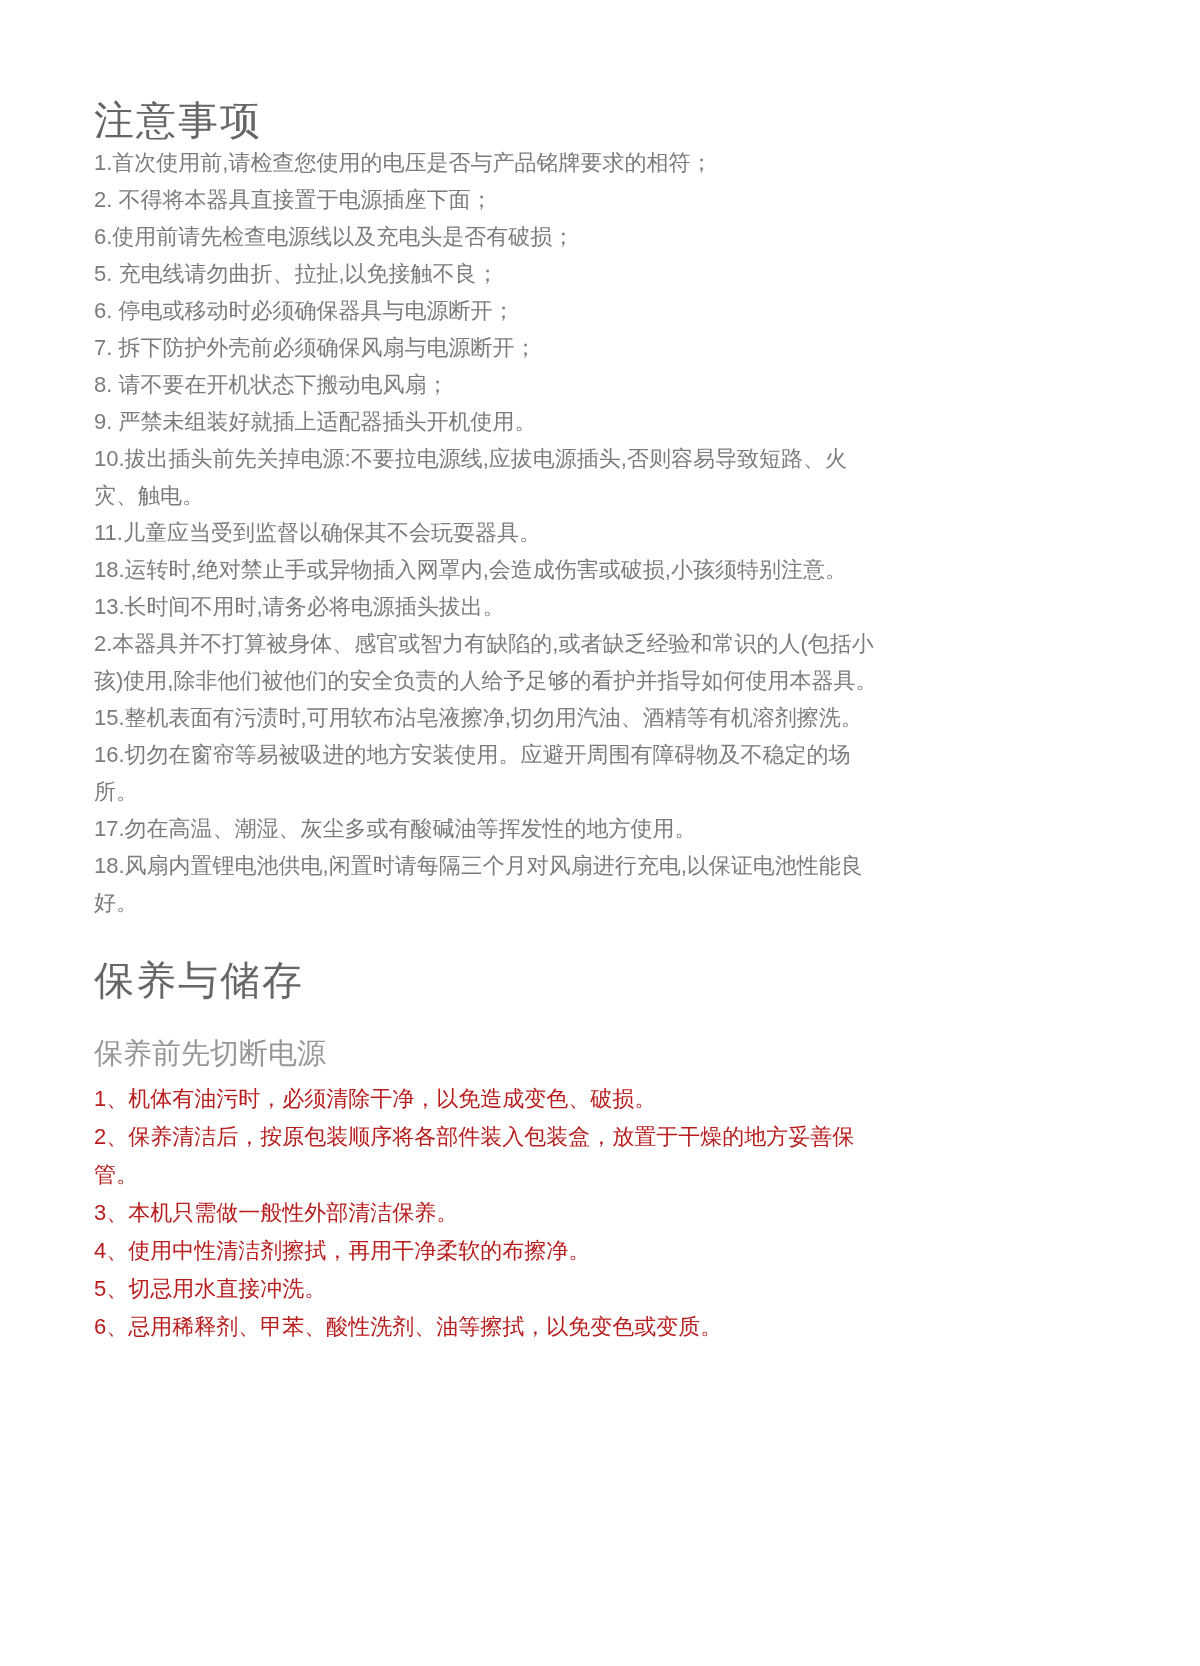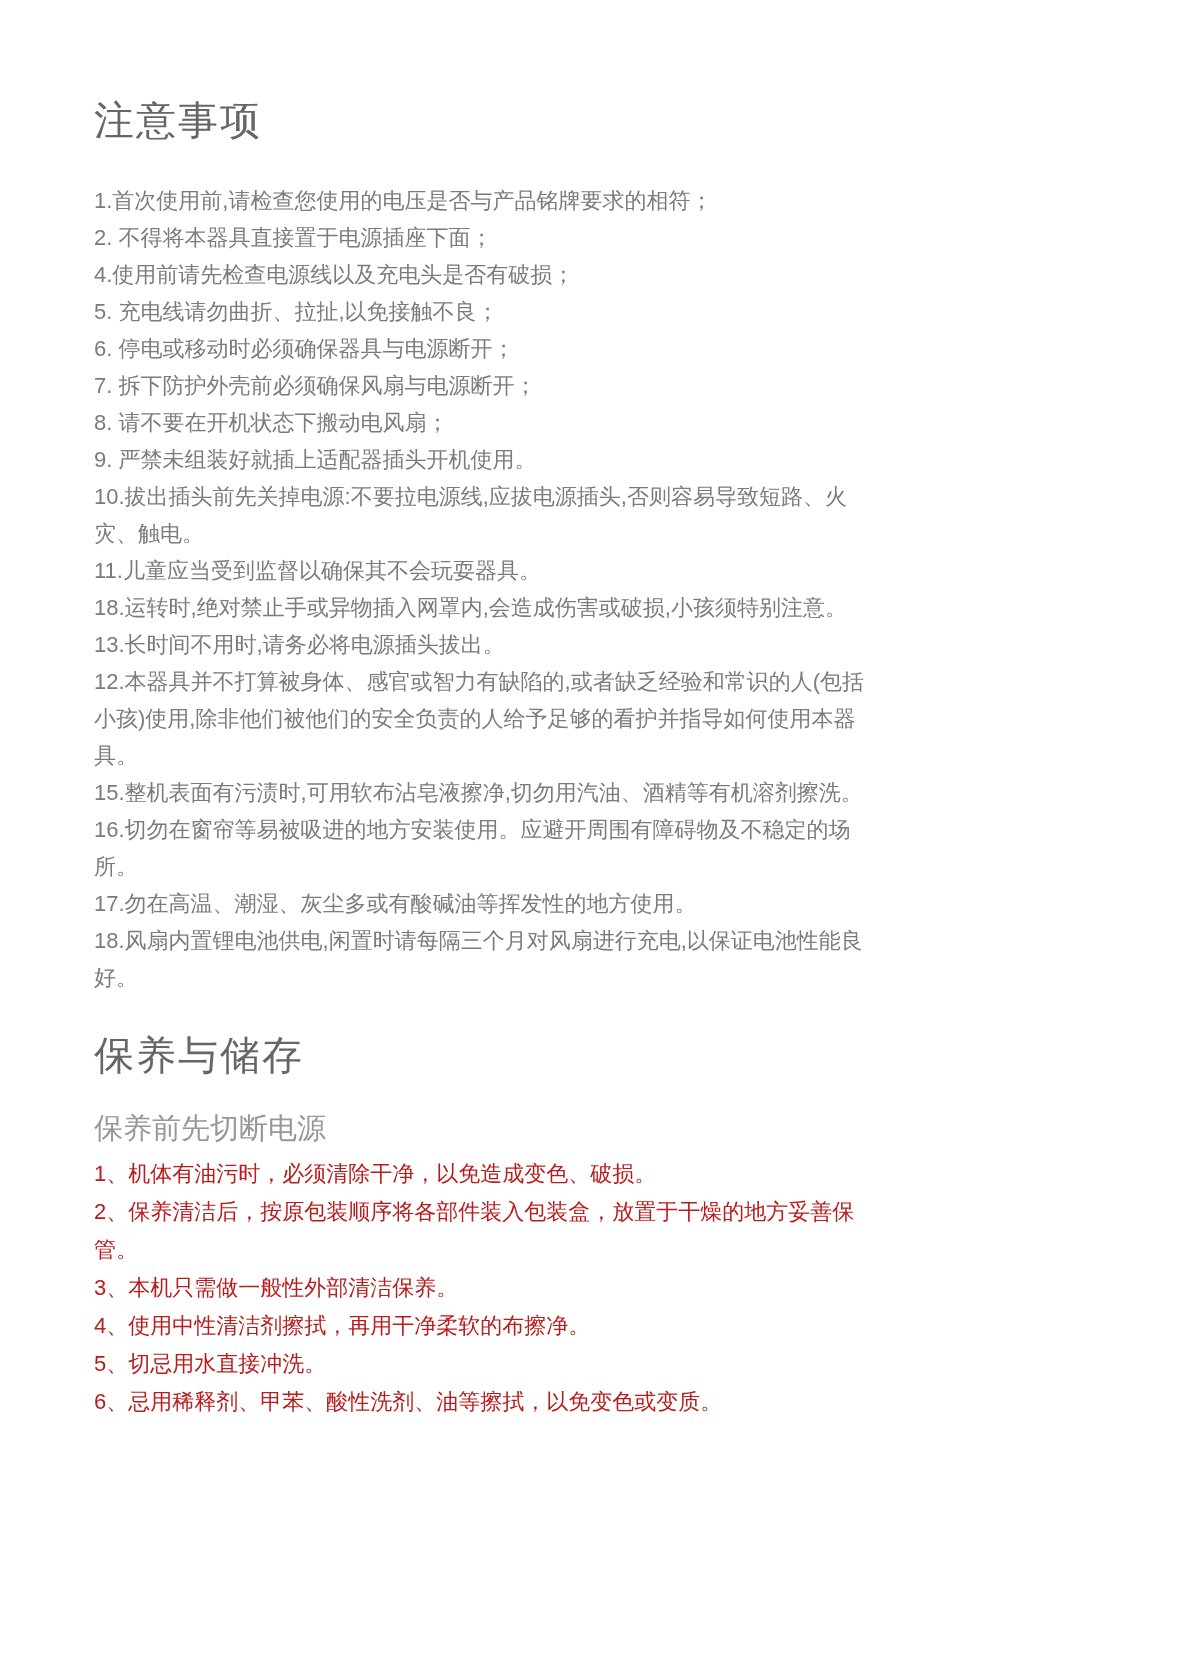--- a/index.html
+++ b/index.html
@@ -23,21 +23,20 @@
   }
   .section-title {
     margin: 0;
     font-size: 40px;
     line-height: 48px;
     font-weight: 300;
     color: #666666;
     letter-spacing: 2px;
   }
   .list {
-    margin-top: 38px;
     max-width: 1015px;
   }
   .list p.list-item {
     margin: 0;
     font-size: 22px;
     line-height: 37px;
     font-weight: 300;
     color: #7b7b7b;
   }
   .maintenance {
@@ -62,31 +61,31 @@
 </head>
 <body>
 
 <div class="page">
 
   <section>
     <h1 class="section-title">注意事项</h1>
     <div class="list">
         <p class="list-item">1.首次使用前,请检查您使用的电压是否与产品铭牌要求的相符；</p>
         <p class="list-item">2. 不得将本器具直接置于电源插座下面；</p>
-        <p class="list-item">4.使用前请先检查电源线以及充电头是否有破损；</p>
+        <p class="list-item">6.使用前请先检查电源线以及充电头是否有破损；</p>
         <p class="list-item">5. 充电线请勿曲折、拉扯,以免接触不良；</p>
         <p class="list-item">6. 停电或移动时必须确保器具与电源断开；</p>
         <p class="list-item">7. 拆下防护外壳前必须确保风扇与电源断开；</p>
         <p class="list-item">8. 请不要在开机状态下搬动电风扇；</p>
         <p class="list-item">9. 严禁未组装好就插上适配器插头开机使用。</p>
         <p class="list-item">10.拔出插头前先关掉电源:不要拉电源线,应拔电源插头,否则容易导致短路、火灾、触电。</p>
         <p class="list-item">11.儿童应当受到监督以确保其不会玩耍器具。</p>
         <p class="list-item">18.运转时,绝对禁止手或异物插入网罩内,会造成伤害或破损,小孩须特别注意。</p>
         <p class="list-item">13.长时间不用时,请务必将电源插头拔出。</p>
-        <p class="list-item">12.本器具并不打算被身体、感官或智力有缺陷的,或者缺乏经验和常识的人(包括小孩)使用,除非他们被他们的安全负责的人给予足够的看护并指导如何使用本器具。</p>
+        <p class="list-item">2.本器具并不打算被身体、感官或智力有缺陷的,或者缺乏经验和常识的人(包括小孩)使用,除非他们被他们的安全负责的人给予足够的看护并指导如何使用本器具。</p>
         <p class="list-item">15.整机表面有污渍时,可用软布沾皂液擦净,切勿用汽油、酒精等有机溶剂擦洗。</p>
         <p class="list-item">16.切勿在窗帘等易被吸进的地方安装使用。应避开周围有障碍物及不稳定的场所。</p>
         <p class="list-item">17.勿在高温、潮湿、灰尘多或有酸碱油等挥发性的地方使用。</p>
         <p class="list-item">18.风扇内置锂电池供电,闲置时请每隔三个月对风扇进行充电,以保证电池性能良好。</p>
       </div>
   </section>
 
   <section class="maintenance">
     <h1 class="section-title">保养与储存</h1>
     <p class="intro">保养前先切断电源</p>

